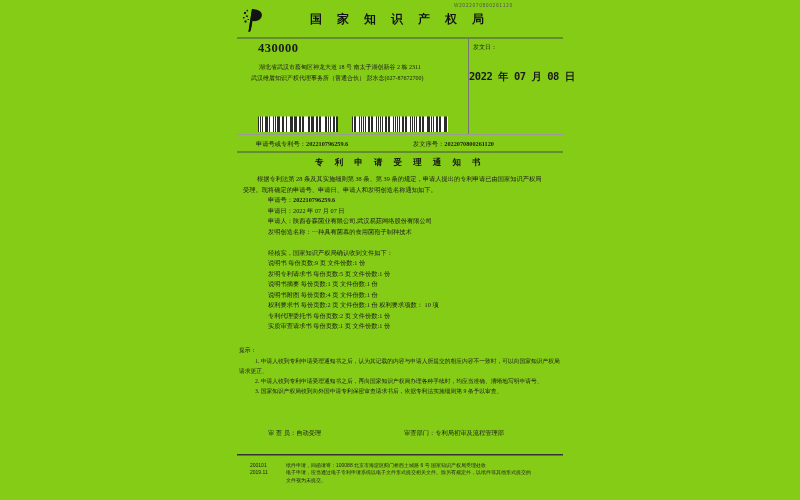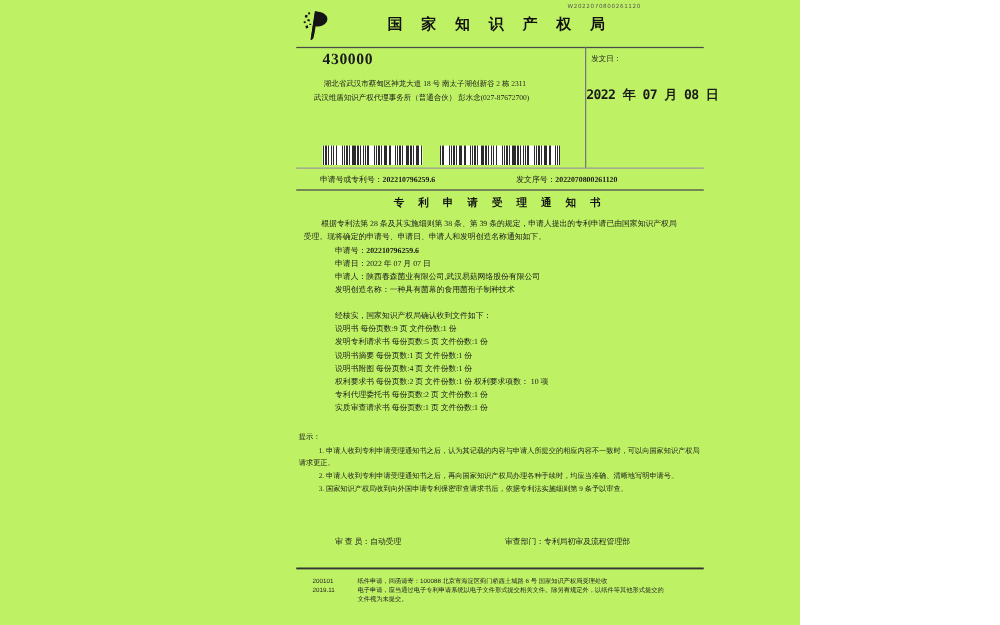--- a/index.html
+++ b/index.html
@@ -1,16 +1,16 @@
 <!DOCTYPE html>
 <html><head>
 <meta charset="utf-8">
 <style>
   html,body { margin:0; padding:0; background:#ffffff; }
-  .viewport { position:relative; width:640px; height:500px; background:#bef264; overflow:hidden; }
+  .viewport { position:relative; width:800px; height:500px; background:#84cc16; overflow:hidden; }
   .scale { position:absolute; left:0; top:0; width:1600px; height:1000px;
            transform:scale(0.5); transform-origin:0 0;
            font-family:"Liberation Serif", serif; color:#1a1a1a; }
   .abs { position:absolute; }
   .b { font-weight:bold; }
   .hr { position:absolute; left:474px; width:652px; height:0; border-top:2px solid #4a4a4a; }
   .hr-gray { border-top:2px solid #9a9a9a; }
   .vline { position:absolute; width:0; border-left:2px solid #777; }
   .agency { left:474px; top:22px; width:652px; text-align:center;
             font-size:24px; font-weight:bold; letter-spacing:12px; color:#111; }

